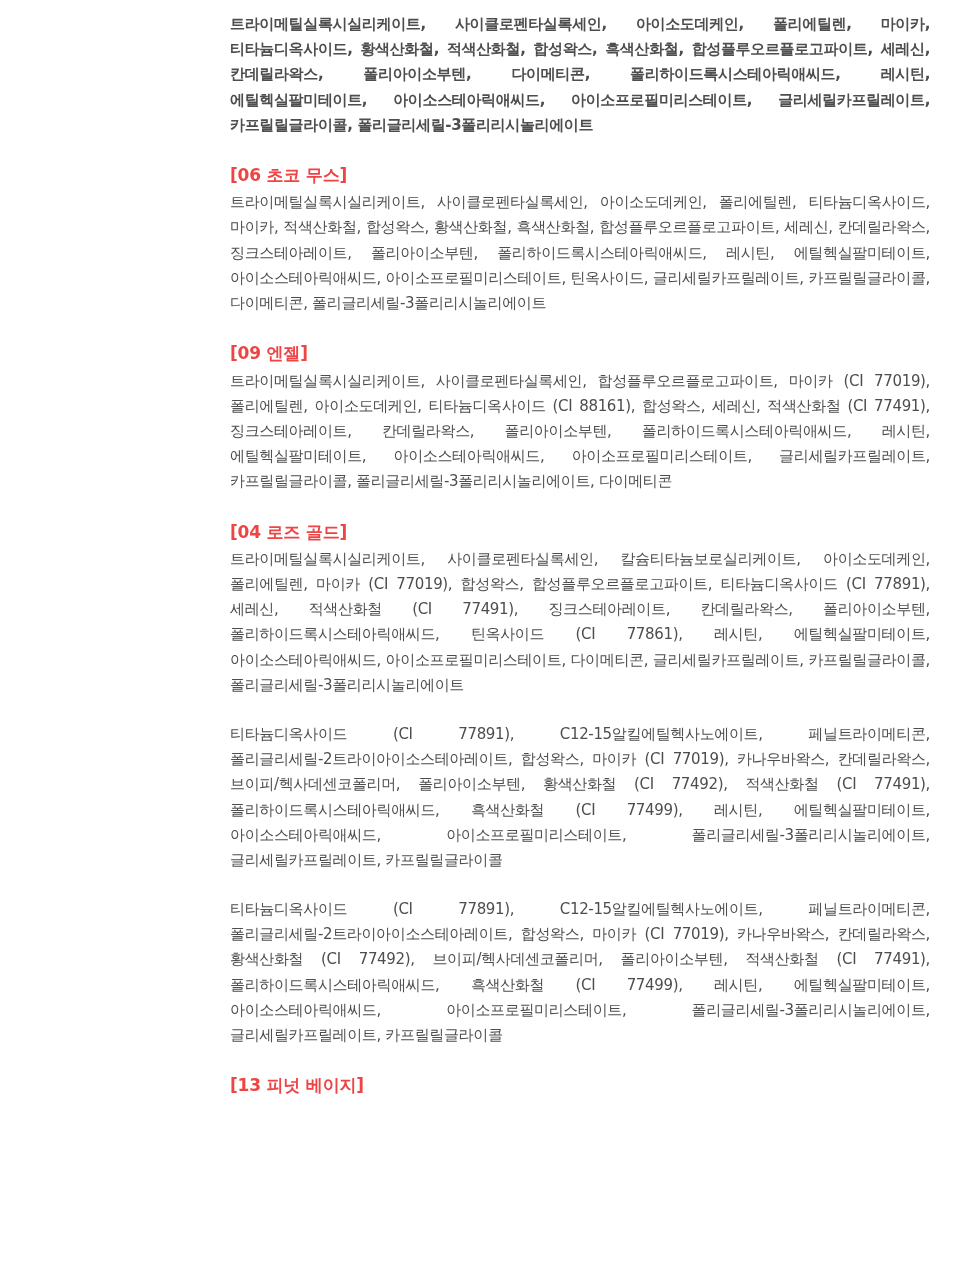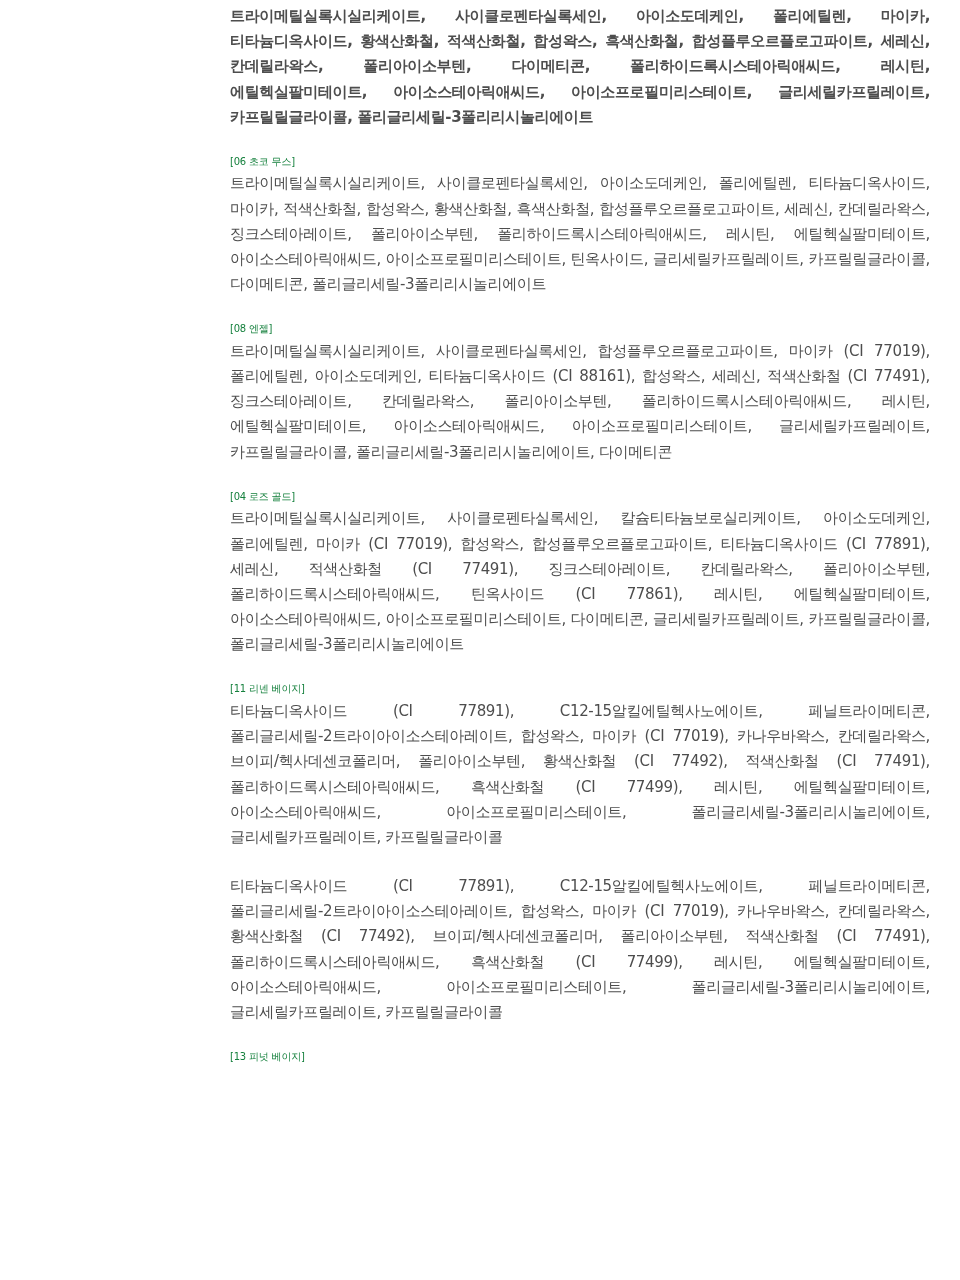--- a/index.html
+++ b/index.html
@@ -21,27 +21,27 @@
     overflow: hidden;
   }
   .doc {
     padding: 0 30px 0 230px;
   }
   .clipped-top {
     
     margin-top: -22px;
   }
   .block {
-    margin: 4px 0 24px 0;
+    margin: 12px 0 24px 0;
   }
   .block-title {
-    font-size: 10px;
+    font-size: 17px;
     line-height: 1.55;
-    font-weight: 400;
-    color: #15803d;
+    font-weight: 700;
+    color: #ef4444;
     margin: 0 0 2px 0;
     letter-spacing: -0.2px;
   }
   .block-body {
     font-size: 15px;
     line-height: 1.68;
     font-weight: 400;
     color: #4d4d4d;
     margin: 0;
     letter-spacing: -0.35px;
@@ -75,31 +75,30 @@
 
     <div class="block">
       <p class="block-title">[06 초코 무스]</p>
       <p class="block-body">트라이메틸실록시실리케이트, 사이클로펜타실록세인, 아이소도데케인, 폴리에틸렌, 티타늄디옥사이드, 마이카, 적색산화철, 합성왁스, 황색산화철, 흑색산화철, 합성플루오르플로고파이트, 세레신, 칸데릴라왁스, 징크스테아레이트, 폴리아이소부텐, 폴리하이드록시스테아릭애씨드, 레시틴, 에틸헥실팔미테이트, 아이소스테아릭애씨드, 아이소프로필미리스테이트, 틴옥사이드, 글리세릴카프릴레이트, 카프릴릴글라이콜, 다이메티콘, 폴리글리세릴-3폴리리시놀리에이트</p>
     </div>
 
     <div class="block">
     </div>
 
     <div class="block">
-      <p class="block-title">[08 엔젤]</p>
+      <p class="block-title">[09 엔젤]</p>
       <p class="block-body">트라이메틸실록시실리케이트, 사이클로펜타실록세인, 합성플루오르플로고파이트, 마이카 (CI 77019), 폴리에틸렌, 아이소도데케인, 티타늄디옥사이드 (CI 88161), 합성왁스, 세레신, 적색산화철 (CI 77491), 징크스테아레이트, 칸데릴라왁스, 폴리아이소부텐, 폴리하이드록시스테아릭애씨드, 레시틴, 에틸헥실팔미테이트, 아이소스테아릭애씨드, 아이소프로필미리스테이트, 글리세릴카프릴레이트, 카프릴릴글라이콜, 폴리글리세릴-3폴리리시놀리에이트, 다이메티콘</p>
     </div>
 
     <div class="block">
       <p class="block-title">[04 로즈 골드]</p>
       <p class="block-body">트라이메틸실록시실리케이트, 사이클로펜타실록세인, 칼슘티타늄보로실리케이트, 아이소도데케인, 폴리에틸렌, 마이카 (CI 77019), 합성왁스, 합성플루오르플로고파이트, 티타늄디옥사이드 (CI 77891), 세레신, 적색산화철 (CI 77491), 징크스테아레이트, 칸데릴라왁스, 폴리아이소부텐, 폴리하이드록시스테아릭애씨드, 틴옥사이드 (CI 77861), 레시틴, 에틸헥실팔미테이트, 아이소스테아릭애씨드, 아이소프로필미리스테이트, 다이메티콘, 글리세릴카프릴레이트, 카프릴릴글라이콜, 폴리글리세릴-3폴리리시놀리에이트</p>
     </div>
 
     <div class="block">
-      <p class="block-title">[11 리넨 베이지]</p>
       <p class="block-body">티타늄디옥사이드 (CI 77891), C12-15알킬에틸헥사노에이트, 페닐트라이메티콘, 폴리글리세릴-2트라이아이소스테아레이트, 합성왁스, 마이카 (CI 77019), 카나우바왁스, 칸데릴라왁스, 브이피/헥사데센코폴리머, 폴리아이소부텐, 황색산화철 (CI 77492), 적색산화철 (CI 77491), 폴리하이드록시스테아릭애씨드, 흑색산화철 (CI 77499), 레시틴, 에틸헥실팔미테이트, 아이소스테아릭애씨드, 아이소프로필미리스테이트, 폴리글리세릴-3폴리리시놀리에이트, 글리세릴카프릴레이트, 카프릴릴글라이콜</p>
     </div>
 
     <div class="block">
       <p class="block-body">티타늄디옥사이드 (CI 77891), C12-15알킬에틸헥사노에이트, 페닐트라이메티콘, 폴리글리세릴-2트라이아이소스테아레이트, 합성왁스, 마이카 (CI 77019), 카나우바왁스, 칸데릴라왁스, 황색산화철 (CI 77492), 브이피/헥사데센코폴리머, 폴리아이소부텐, 적색산화철 (CI 77491), 폴리하이드록시스테아릭애씨드, 흑색산화철 (CI 77499), 레시틴, 에틸헥실팔미테이트, 아이소스테아릭애씨드, 아이소프로필미리스테이트, 폴리글리세릴-3폴리리시놀리에이트, 글리세릴카프릴레이트, 카프릴릴글라이콜</p>
     </div>
 
     <div class="block">
       <p class="block-title">[13 피넛 베이지]</p>
 

